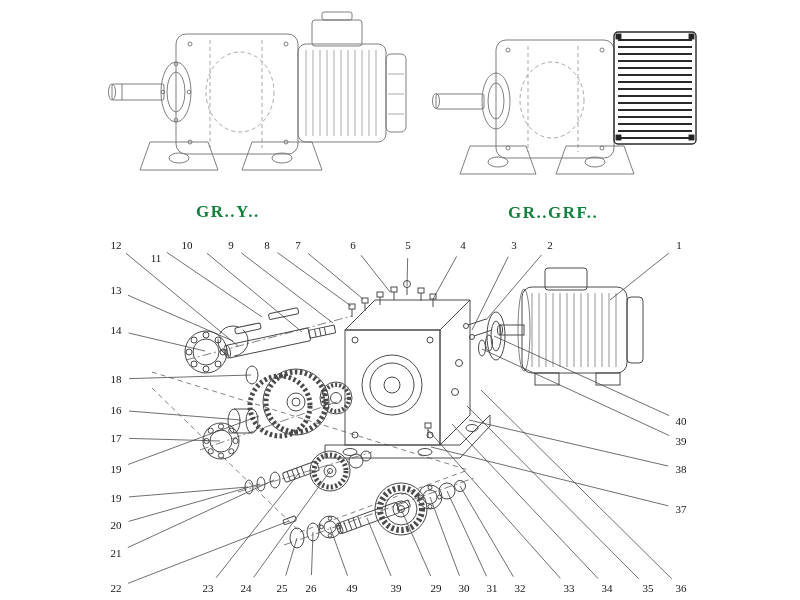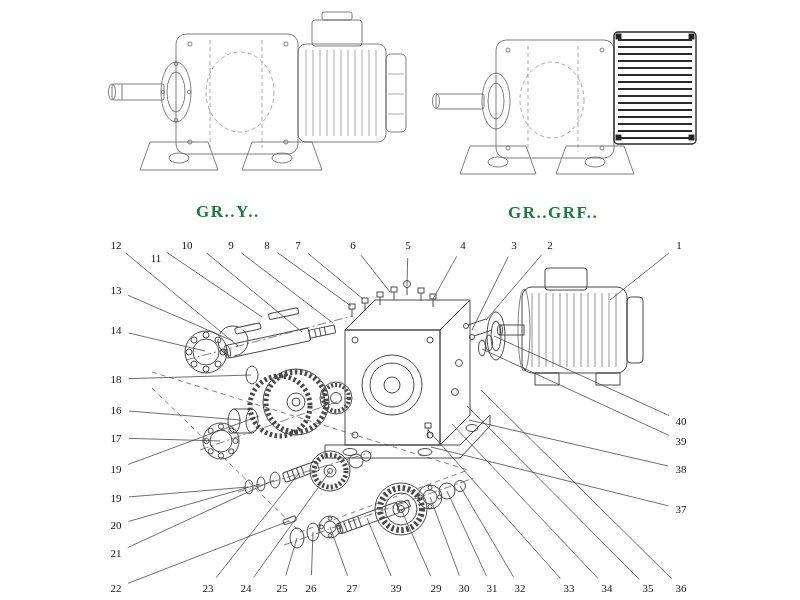--- a/index.html
+++ b/index.html
@@ -394,21 +394,21 @@
       <span class="callout" style="left: 116px; top: 438px;">17</span>
       <span class="callout" style="left: 116px; top: 469px;">19</span>
       <span class="callout" style="left: 116px; top: 498px;">19</span>
       <span class="callout" style="left: 116px; top: 525px;">20</span>
       <span class="callout" style="left: 116px; top: 553px;">21</span>
       <span class="callout" style="left: 116px; top: 588px;">22</span>
       <span class="callout" style="left: 208px; top: 588px;">23</span>
       <span class="callout" style="left: 246px; top: 588px;">24</span>
       <span class="callout" style="left: 282px; top: 588px;">25</span>
       <span class="callout" style="left: 311px; top: 588px;">26</span>
-      <span class="callout" style="left: 352px; top: 588px;">27</span>
+      <span class="callout" style="left: 352px; top: 588px;">49</span>
       <span class="callout" style="left: 396px; top: 588px;">39</span>
       <span class="callout" style="left: 436px; top: 588px;">29</span>
       <span class="callout" style="left: 464px; top: 588px;">30</span>
       <span class="callout" style="left: 492px; top: 588px;">31</span>
       <span class="callout" style="left: 520px; top: 588px;">32</span>
       <span class="callout" style="left: 569px; top: 588px;">33</span>
       <span class="callout" style="left: 607px; top: 588px;">34</span>
       <span class="callout" style="left: 648px; top: 588px;">35</span>
       <span class="callout" style="left: 681px; top: 588px;">36</span>
       <span class="callout" style="left: 681px; top: 509px;">37</span>

